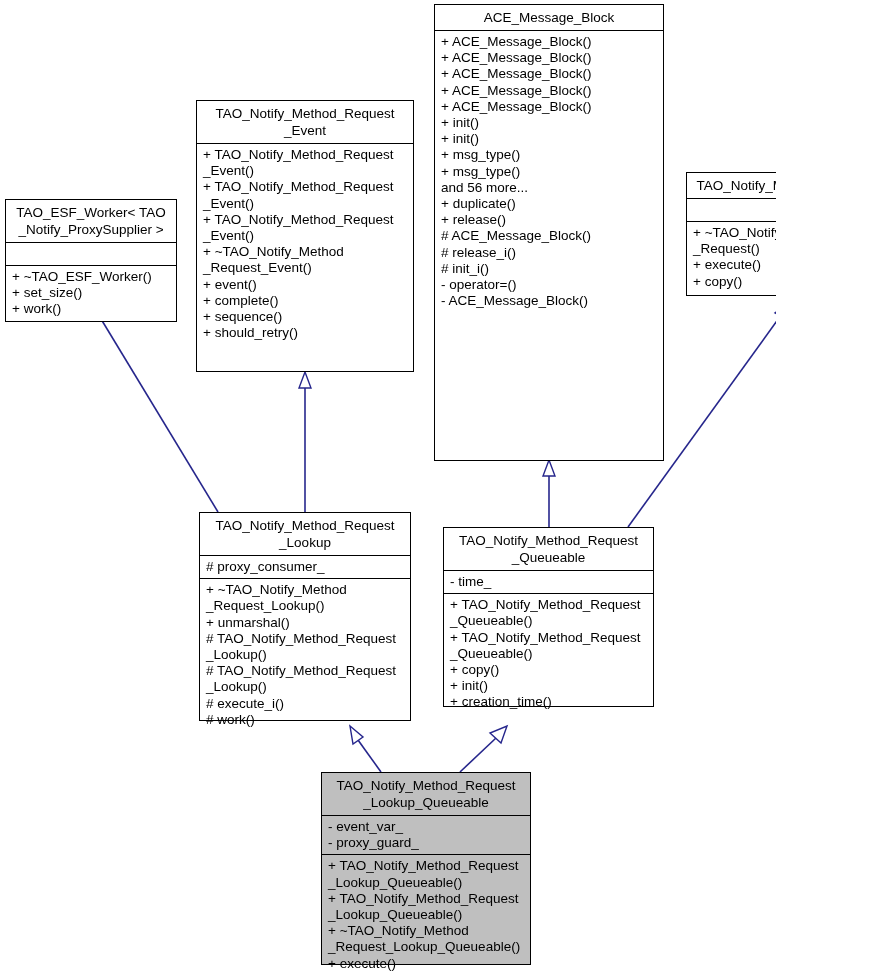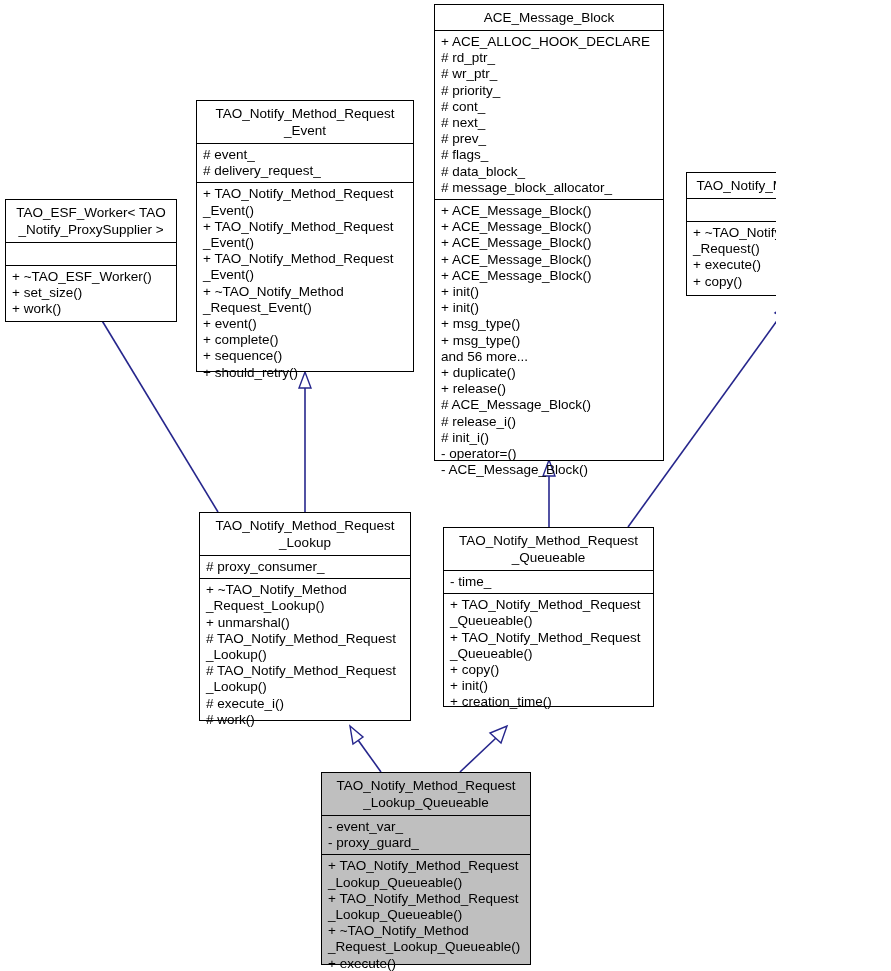--- a/index.html
+++ b/index.html
@@ -108,32 +108,20 @@
     </g>
 
     <g>
       <line class="link-line" x1="460" y1="772" x2="496" y2="738"></line>
       <polygon class="arrow-head" points="507,726 501,743 490,733"></polygon>
     </g>
   </svg>
 
   <div class="uml-box" style="left:434px; top:4px; width:230px; height:457px;">
     <div class="box-title">ACE_Message_Block</div>
-    <div class="box-attrs">
-      <div class="member">+ ACE_ALLOC_HOOK_DECLARE</div>
-      <div class="member"># rd_ptr_</div>
-      <div class="member"># wr_ptr_</div>
-      <div class="member"># priority_</div>
-      <div class="member"># cont_</div>
-      <div class="member"># next_</div>
-      <div class="member"># prev_</div>
-      <div class="member"># flags_</div>
-      <div class="member"># data_block_</div>
-      <div class="member"># message_block_allocator_</div>
-    </div>
     <div class="box-ops">
       <div class="member">+ ACE_Message_Block()</div>
       <div class="member">+ ACE_Message_Block()</div>
       <div class="member">+ ACE_Message_Block()</div>
       <div class="member">+ ACE_Message_Block()</div>
       <div class="member">+ ACE_Message_Block()</div>
       <div class="member">+ init()</div>
       <div class="member">+ init()</div>
       <div class="member">+ msg_type()</div>
       <div class="member">+ msg_type()</div>
@@ -144,24 +132,20 @@
       <div class="member"># release_i()</div>
       <div class="member"># init_i()</div>
       <div class="member">- operator=()</div>
       <div class="member">- ACE_Message_Block()</div>
     </div>
   </div>
 
   <div class="uml-box" style="left:196px; top:100px; width:218px; height:272px;">
     <div class="box-title">TAO_Notify_Method_Request
 _Event</div>
-    <div class="box-attrs">
-      <div class="member"># event_</div>
-      <div class="member"># delivery_request_</div>
-    </div>
     <div class="box-ops">
       <div class="member">+ TAO_Notify_Method_Request
 _Event()</div>
       <div class="member">+ TAO_Notify_Method_Request
 _Event()</div>
       <div class="member">+ TAO_Notify_Method_Request
 _Event()</div>
       <div class="member">+ ~TAO_Notify_Method
 _Request_Event()</div>
       <div class="member">+ event()</div>

